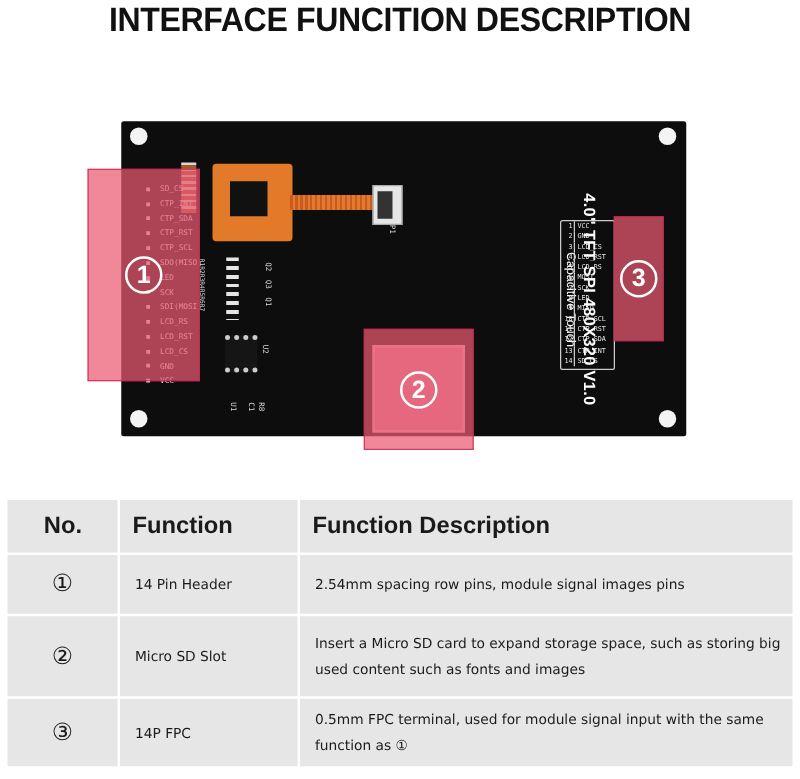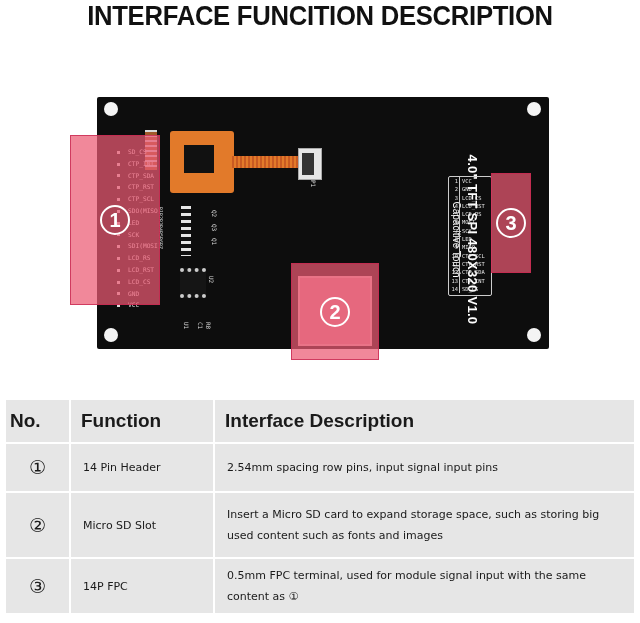--- a/index.html
+++ b/index.html
@@ -24,21 +24,21 @@
   .main-label { position:absolute; left:360px; top:225px; width:210px; transform:rotate(90deg); transform-origin:center; color:#fff; text-align:center; }
   .main-label .l1 { font-family:"Liberation Sans", sans-serif; font-weight:bold; font-size:13px; letter-spacing:0.3px; }
   .main-label .l2 { font-family:"Liberation Sans", sans-serif; font-size:10px; margin-top:3px; }
   .pintable { position:absolute; left:448px; top:176px; width:42px; height:118px; border:1px solid #ccc; border-radius:2px; font-family:"DejaVu Sans Mono", monospace; font-size:5.4px; color:#e6e6e6; }
   .pintable div { height:8.3px; line-height:8.3px; padding-left:1px; white-space:nowrap; }
   .pintable .n { display:inline-block; width:8px; text-align:right; border-right:1px solid #ccc; margin-right:2px; padding-right:1px; }
   .sd-card { position:absolute; left:298px; top:276px; width:70px; height:66px; background:#d88d9a; border:2px solid #e7b3bc; }
   table.spec { position:absolute; left:4px; top:398px; width:632px; border-collapse:separate; border-spacing:2px; font-family:"DejaVu Sans", sans-serif; }
   table.spec td, table.spec th { background:#e6e6e6; color:#1a1a1a; vertical-align:middle; }
   table.spec th { font-family:"Liberation Sans", sans-serif; font-weight:bold; font-size:19px; text-align:left; height:42px; padding:0 0 0 10px; }
-  table.spec th.no { padding-left:4px; }
+  table.spec th.no { padding-left:29px; }
   table.spec td { font-size:11px; line-height:21px; padding:0 6px 0 12px; }
   table.spec td.no { text-align:center; padding:0; font-size:19px; }
   .r1 td { height:47px; } .r2 td { height:64px; } .r3 td { height:54px; }
 </style>
 </head>
 <body>
 
 <div class="title">INTERFACE FUNCITION DESCRIPTION</div>
 
 <div class="board"></div>
@@ -115,31 +115,31 @@
 </div>
 <div class="hl" style="left:491px;top:173px;width:38px;height:98px">
   <div class="hl-num">3</div>
 </div>
 
 <table class="spec">
   <tbody>
       <tr>
     <th class="no" style="width:59px">No.</th>
     <th style="width:132px">Function</th>
-    <th>Interface Description</th>
+    <th>Function Description</th>
   </tr>
   <tr class="r1">
     <td class="no">①</td>
     <td>14 Pin Header</td>
-    <td>2.54mm spacing row pins, input signal input pins</td>
+    <td>2.54mm spacing row pins, module signal images pins</td>
   </tr>
   <tr class="r2">
     <td class="no">②</td>
     <td>Micro SD Slot</td>
     <td>Insert a Micro SD card to expand storage space, such as storing big used content such as fonts and images</td>
   </tr>
   <tr class="r3">
     <td class="no">③</td>
     <td>14P FPC</td>
-    <td>0.5mm FPC terminal, used for module signal input with the same content as ①</td>
+    <td>0.5mm FPC terminal, used for module signal input with the same function as ①</td>
   </tr>
 </tbody>
   </table>
 
 </body></html>

